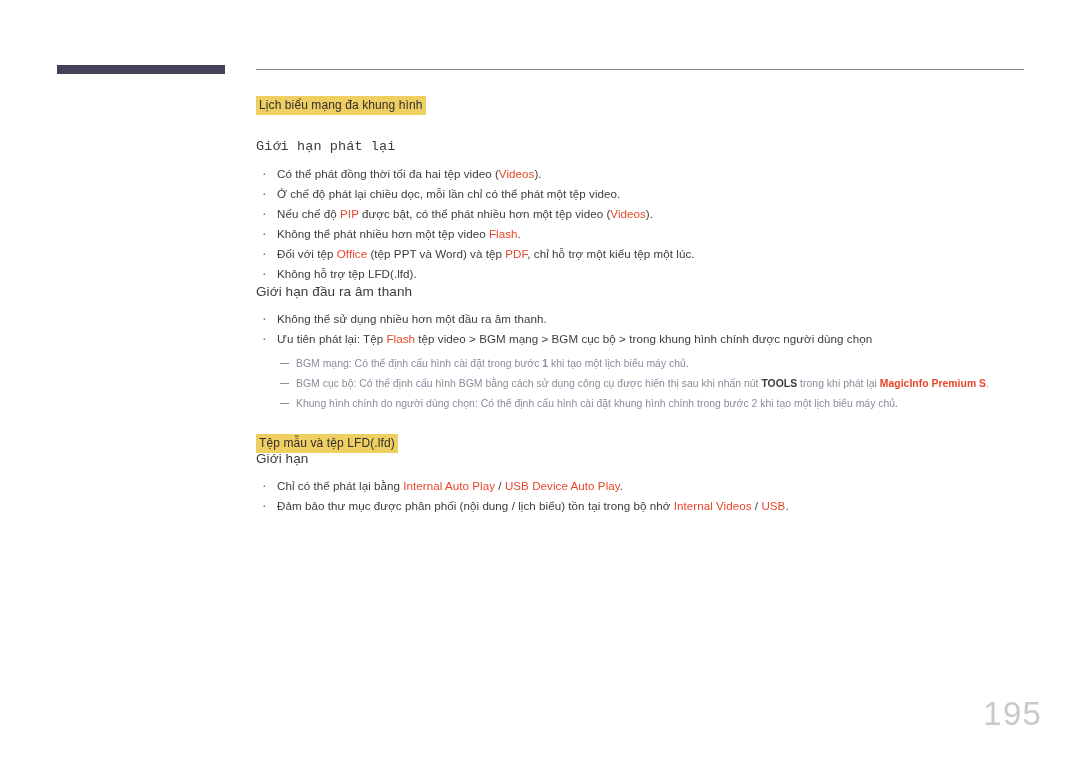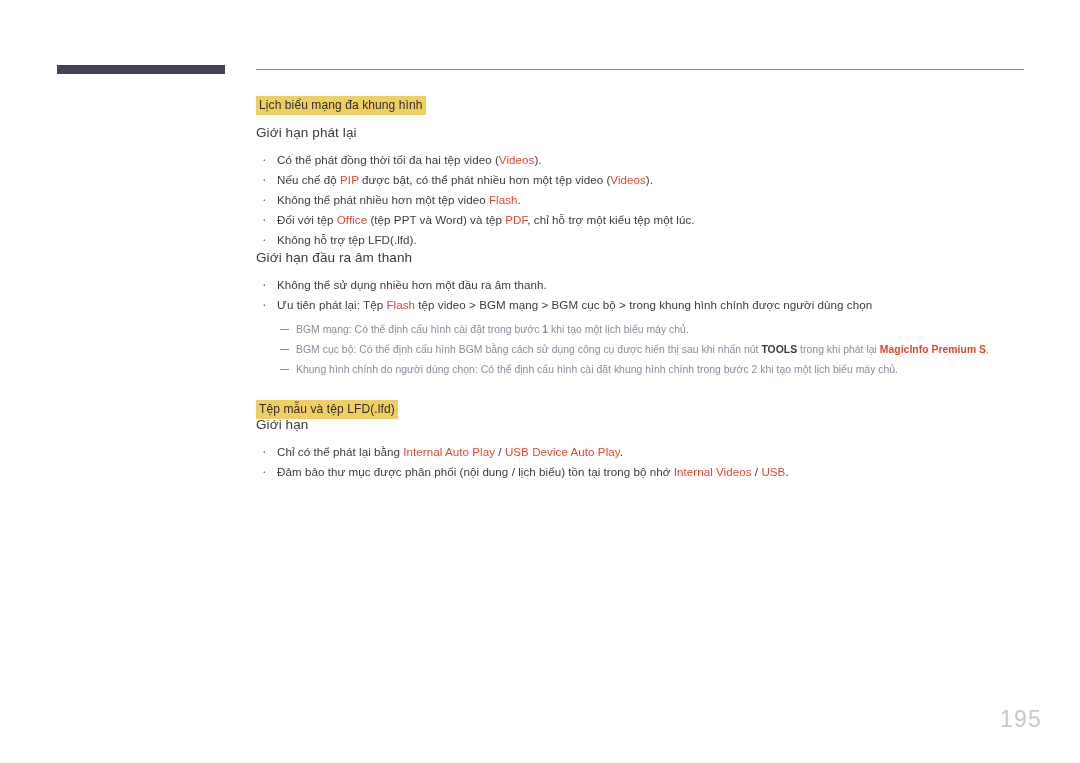--- a/index.html
+++ b/index.html
@@ -64,21 +64,21 @@
   .sec2 { margin-top: 22px; }
 
   
   .sub-heading {
     font-size: 13.5px;
     font-weight: 400;
     color: #3c3c3c;
     margin: 0;
     letter-spacing: 0.1px;
   }
-  .sub1 { margin-top: 12px; }
+  .sub1 { margin-top: 26px; font-family: Liberation Mono, monospace; }
   .sub2 { }
   .sub3 { }
 
   
   .bullets {
     list-style: none;
     margin: 10px 0 0 0;
     padding: 0;
   }
   .bullets li {
@@ -127,21 +127,21 @@
   }
   .notes .n-bold { font-weight: bold; color: #8b8b9c; }
   .notes .n-tools { font-weight: bold; color: #3a3a3a; text-align: right; }
   .notes .n-accent { font-weight: bold; color: #e8462b; }
 
   
   .page-number {
     position: absolute;
     right: 38px;
     bottom: 30px;
-    font-size: 23px;
+    font-size: 33px;
     color: #c9c9c9;
     letter-spacing: 1.2px;
     font-weight: 300;
   }
 </style>
 </head>
 <body>
 
 <div class="page-header">
   <div class="header-bar"></div>
@@ -150,20 +150,21 @@
 
 <div class="content">
 
   <h1 class="section-heading sec1">
     <span class="hl">Lịch biểu mạng đa khung hình</span>
   </h1>
 
   <h2 class="sub-heading sub1">Giới hạn phát lại</h2>
   <ul class="bullets" id="list-0-0">
       <li><span>Có thể phát đồng thời tối đa hai tệp video (</span><span class="accent">Videos</span><span>).</span></li>
+      <li><span>Ở chế độ phát lại chiều dọc, mỗi lần chỉ có thể phát một tệp video.</span></li>
       <li><span>Nếu chế độ </span><span class="accent">PIP</span><span> được bật, có thể phát nhiều hơn một tệp video (</span><span class="accent">Videos</span><span>).</span></li>
       <li><span>Không thể phát nhiều hơn một tệp video </span><span class="accent">Flash</span><span>.</span></li>
       <li><span>Đối với tệp </span><span class="accent">Office</span><span> (tệp PPT và Word) và tệp </span><span class="accent">PDF</span><span>, chỉ hỗ trợ một kiểu tệp một lúc.</span></li>
       <li><span>Không hỗ trợ tệp LFD(.lfd).</span></li>
     </ul>
 
   <h2 class="sub-heading sub2">Giới hạn đầu ra âm thanh</h2>
   <ul class="bullets" id="list-0-1">
       <li><span>Không thể sử dụng nhiều hơn một đầu ra âm thanh.</span></li>
       <li><span>Ưu tiên phát lại: Tệp </span><span class="accent">Flash</span><span> tệp video &gt; BGM mạng &gt; BGM cục bộ &gt; trong khung hình chính được người dùng chọn</span></li>

